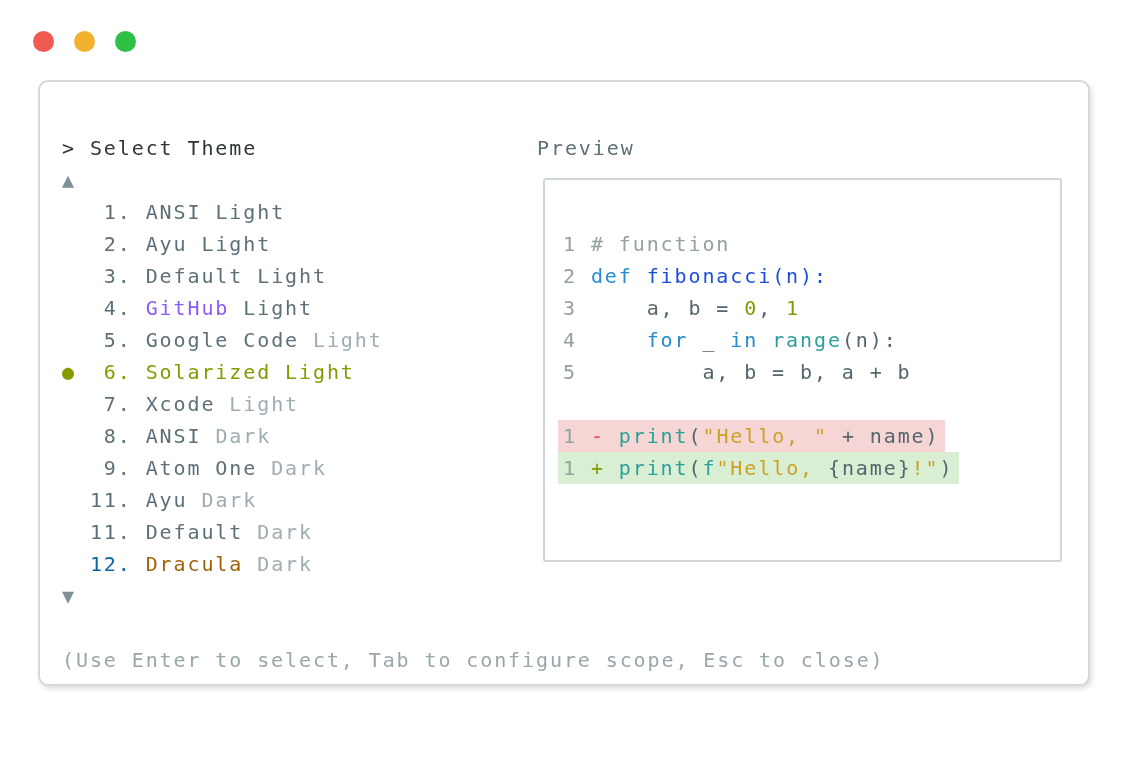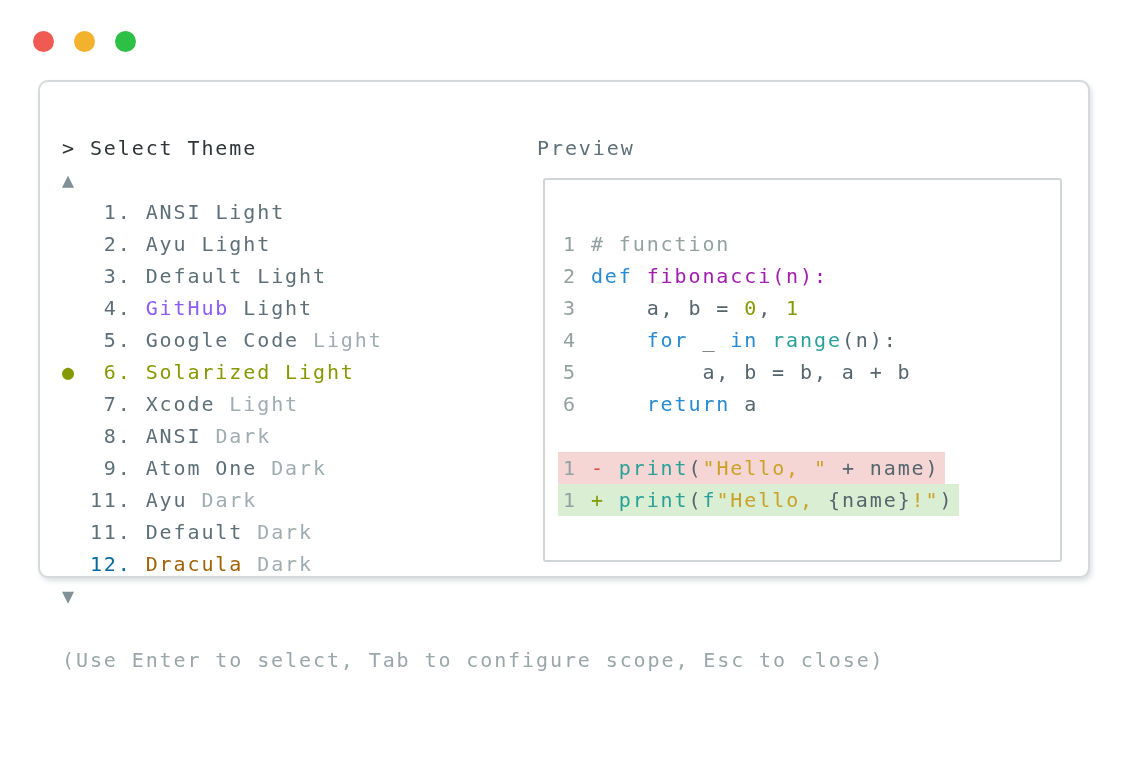--- a/index.html
+++ b/index.html
@@ -5,21 +5,21 @@
 <style>
   html,body{margin:0;padding:0;}
   body{
     width:1129px;height:757px;position:relative;overflow:hidden;
     background:#ffffff;
     font-family:"DejaVu Sans Mono", monospace;
   }
   .dots{position:absolute;left:33px;top:31px;display:flex;gap:20px;}
   .dot{width:21px;height:21px;border-radius:50%;display:block;}
   .panel{
-    position:absolute;left:38px;top:80px;width:1052px;height:498px;
+    position:absolute;left:38px;top:80px;width:1052px;height:606px;
     box-sizing:border-box;background:#ffffff;
     border:2px solid #d5d9db;border-radius:10px;
     box-shadow:2px 3px 5px rgba(130,145,150,.28);
   }
   .mono{
     font-family:"DejaVu Sans Mono", monospace;
     font-size:20px;line-height:32px;letter-spacing:1.9px;
   }
   .line{height:32px;line-height:32px;white-space:pre;}
   .left-col{position:absolute;left:22px;top:50px;}
@@ -65,24 +65,23 @@
     <div class="line" style="color: rgb(127, 144, 151);">▼</div>
     <div class="line"> </div>
     <div class="line" style="color: rgb(153, 166, 170);">(Use Enter to select, Tab to configure scope, Esc to close)</div>
   </div>
 
   <div class="preview-label line" style="color: rgb(93, 112, 120);">Preview</div>
 
   <div class="preview-box">
     <div id="code-block">
         <div class="code-line"><span style="color: rgb(147, 161, 161);">1 </span><span style="color: rgb(147, 161, 161);"># function</span></div>
-        <div class="code-line"><span style="color: rgb(147, 161, 161);">2 </span><span style="color: rgb(38, 139, 210);">def</span><span style="color: #a21caf;"> fibonacci(n):</span></div>
+        <div class="code-line"><span style="color: rgb(147, 161, 161);">2 </span><span style="color: rgb(38, 139, 210);">def</span><span style="color: #1d4ed8;"> fibonacci(n):</span></div>
         <div class="code-line"><span style="color: rgb(147, 161, 161);">3 </span><span style="color: rgb(85, 101, 109);">    a, b = </span><span style="color: rgb(133, 153, 0);">0</span><span style="color: rgb(85, 101, 109);">, </span><span style="color: rgb(133, 153, 0);">1</span></div>
         <div class="code-line"><span style="color: rgb(147, 161, 161);">4 </span><span style="color: rgb(85, 101, 109);">    </span><span style="color: rgb(38, 139, 210);">for</span><span style="color: rgb(85, 101, 109);"> _ </span><span style="color: rgb(38, 139, 210);">in</span><span style="color: rgb(85, 101, 109);"> </span><span style="color: rgb(42, 161, 152);">range</span><span style="color: rgb(85, 101, 109);">(n):</span></div>
         <div class="code-line"><span style="color: rgb(147, 161, 161);">5 </span><span style="color: rgb(85, 101, 109);">        a, b = b, a + b</span></div>
-        <div class="code-line"><span style="color: rgb(147, 161, 161);">6 </span><span style="color: rgb(85, 101, 109);">    </span><span style="color: rgb(38, 139, 210);">return</span><span style="color: rgb(85, 101, 109);"> a</span></div>
         <div class="code-line"> </div>
         <div class="code-line diff" style="background: rgb(245, 214, 212);"><span style="color: rgb(147, 161, 161);">1 </span><span style="color: rgb(220, 74, 64);">-</span><span style="color: rgb(85, 101, 109);"> </span><span style="color: rgb(42, 161, 152);">print</span><span style="color: rgb(85, 101, 109);">(</span><span style="color: rgb(201, 162, 39);">"Hello, "</span><span style="color: rgb(85, 101, 109);"> + name)</span></div>
         <div class="code-line diff" style="background: rgb(218, 238, 211);"><span style="color: rgb(147, 161, 161);">1 </span><span style="color: rgb(133, 153, 0);">+</span><span style="color: rgb(85, 101, 109);"> </span><span style="color: rgb(42, 161, 152);">print</span><span style="color: rgb(85, 101, 109);">(</span><span style="color: rgb(42, 161, 152);">f</span><span style="color: rgb(201, 162, 39);">"Hello, </span><span style="color: rgb(85, 101, 109);">{name}</span><span style="color: rgb(201, 162, 39);">!"</span><span style="color: rgb(85, 101, 109);">)</span></div>
       </div>
   </div>
 
 </div>
 
 </body></html>

